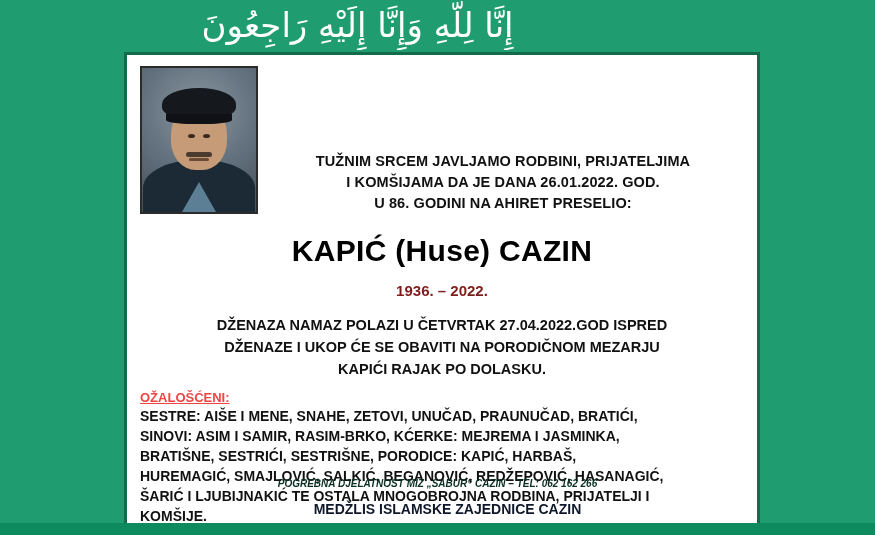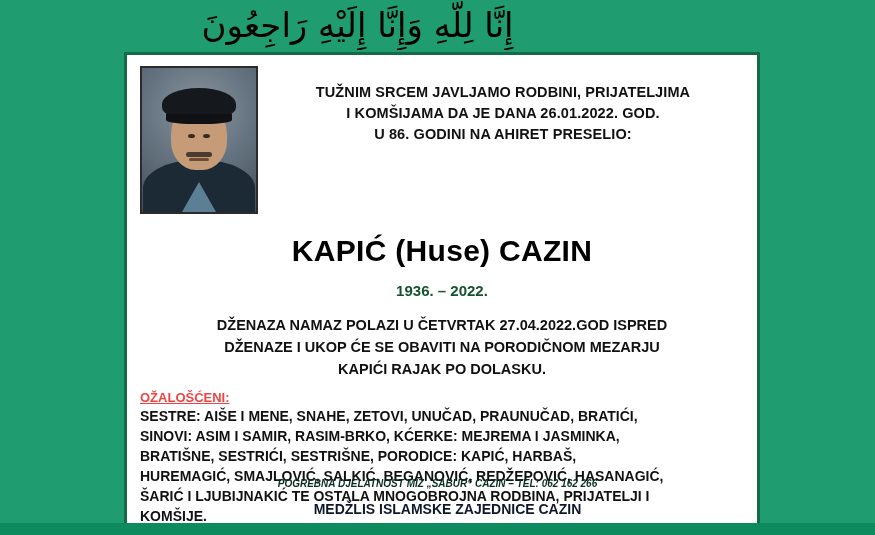--- a/index.html
+++ b/index.html
@@ -31,21 +31,21 @@
   
   .calligraphy {
     position: absolute;
     top: 0;
     left: 0;
     width: 715px;
     height: 50px;
     display: flex;
     align-items: center;
     justify-content: center;
-    color: #000000;
+    color: #ffffff;
     font-size: 34px;
     font-family: "DejaVu Sans", sans-serif;
     direction: rtl;
     letter-spacing: -2px;
     overflow: hidden;
   }
   
   .card {
     position: absolute;
     left: 124px;
@@ -54,21 +54,21 @@
     background: #ffffff;
     border: 3px solid #146b4c;
     box-sizing: border-box;
     padding: 10px 12px 8px 12px;
   }
   .card-inner {
     border: 1px solid #ffffff;
   }
   .top-row {
     display: flex;
-    align-items: flex-start;
+    align-items: flex-end;
     gap: 4px;
   }
   .photo {
     width: 118px;
     height: 148px;
     flex: 0 0 118px;
     border: 2px solid #2b2b2b;
     box-sizing: border-box;
     background: linear-gradient(#6f7f8c, #51606c 55%, #3b4750);
     position: relative;
@@ -168,21 +168,21 @@
     font-size: 30px;
     font-weight: bold;
     color: #000;
     margin-top: 20px;
     letter-spacing: 0.3px;
   }
   .years {
     text-align: center;
     font-size: 15px;
     font-weight: bold;
-    color: #14532d;
+    color: #7f1d1d;
     margin-top: 14px;
   }
   .funeral {
     text-align: center;
     font-size: 14.5px;
     font-weight: bold;
     color: #111;
     line-height: 1.5;
     margin-top: 16px;
   }

